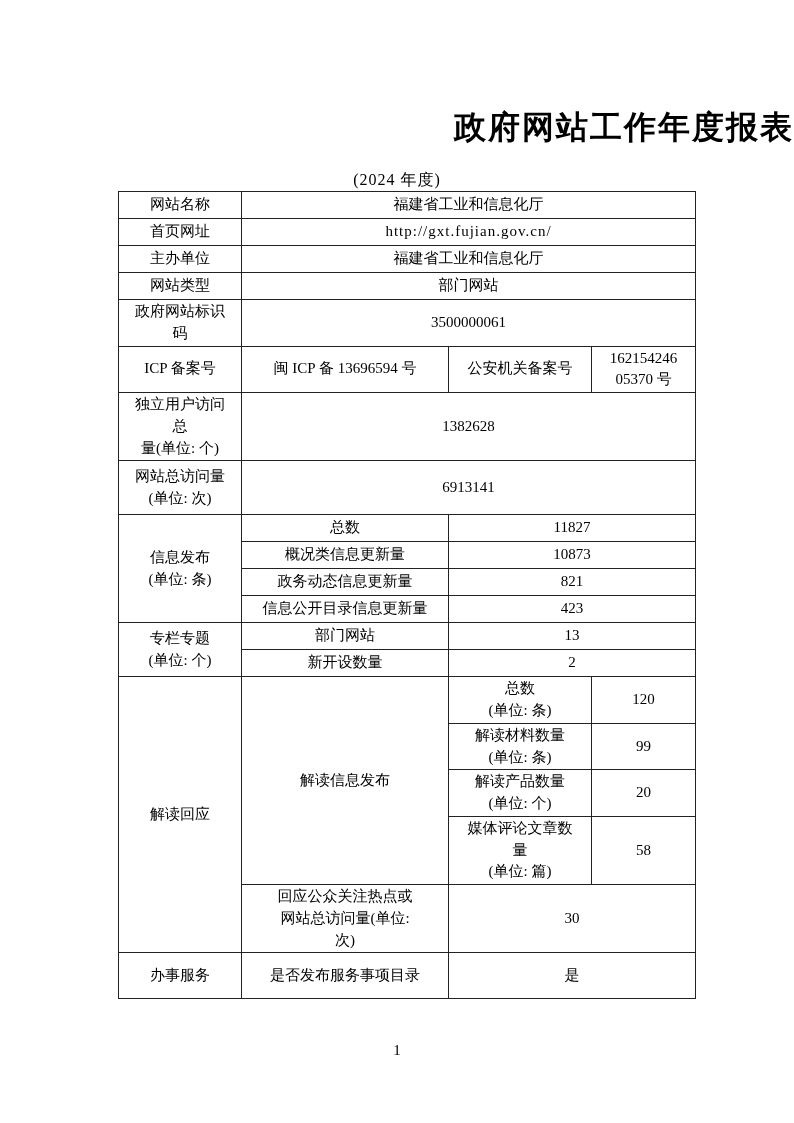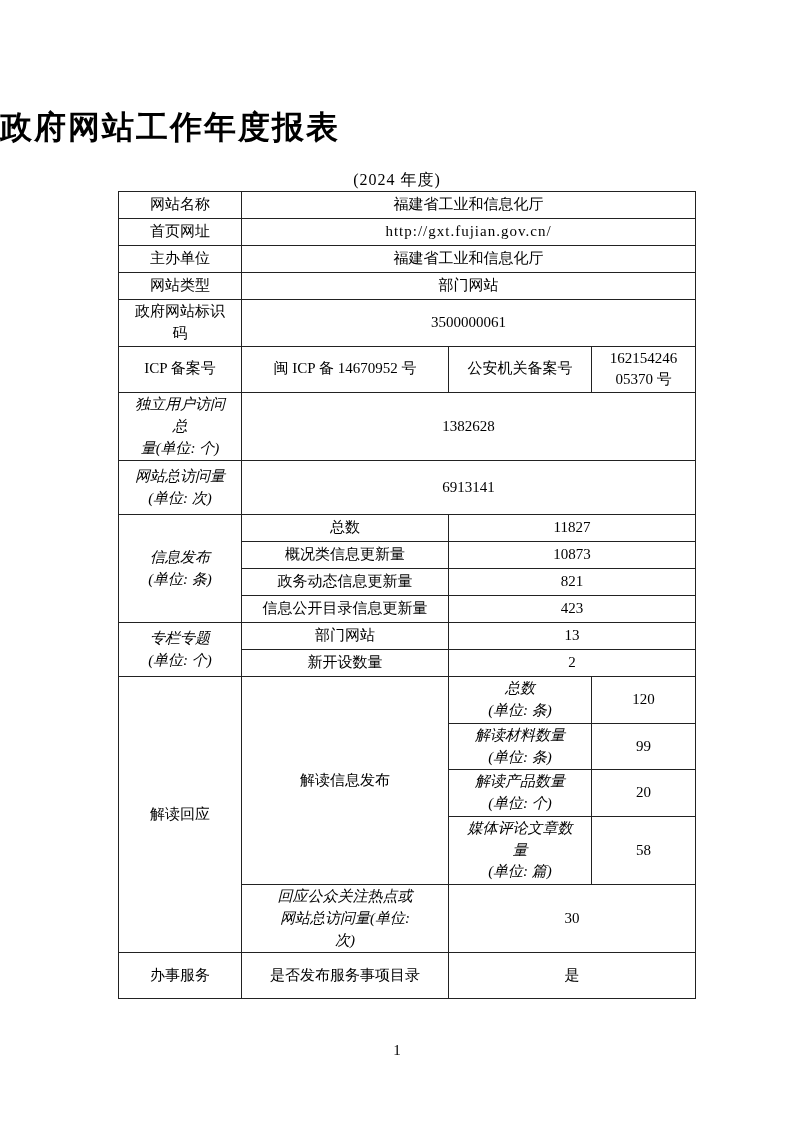--- a/index.html
+++ b/index.html
@@ -8,21 +8,21 @@
     background: #ffffff;
     overflow: hidden;
     font-family: "Liberation Serif", "DejaVu Serif", serif;
     color: #000;
   }
   .page { position: relative; width: 794px; height: 1123px; }
 
   .doc-title {
     margin: 0;
     padding-top: 108px;
-    text-align: left;
+    text-align: right;
     font-family: "Liberation Sans", "DejaVu Sans", sans-serif;
     font-weight: 700;
     font-size: 32px;
     letter-spacing: 2px;
     line-height: 38px;
   }
   .doc-subtitle {
     margin-top: 24px;
     text-align: center;
     font-size: 16px;
@@ -55,21 +55,21 @@
   tr.h45 { height: 45px; }
   tr.h47 { height: 47px; }
   tr.h54 { height: 54px; }
   tr.h46 { height: 46px; }
   tr.h68 { height: 68px; }
 
   td.left  { text-align: left; }
   td.btm   { vertical-align: bottom; padding-bottom: 5px; }
   td.topish{ vertical-align: top; padding-top: 6px; }
   td.wrapnum { word-break: break-all; line-height: 1.5; }
-  td.tight { line-height: 1.4; font-style: italic; }
+  td.tight { line-height: 1.4; }
   .url { letter-spacing: 1px; }
 
   .page-number {
     position: absolute;
     top: 1042px; left: 0; right: 0;
     text-align: center;
     font-size: 15px;
   }
 </style>
 </head>
@@ -105,21 +105,21 @@
       <td>网站类型</td>
       <td colspan="3">部门网站</td>
     </tr>
     <tr class="h27">
       <td>政府网站标识码</td>
       <td colspan="3">3500000061</td>
     </tr>
 
     <tr class="h45">
       <td>ICP 备案号</td>
-      <td>闽 ICP 备 14670952 号</td>
+      <td>闽 ICP 备 13696594 号</td>
       <td>公安机关备案号</td>
       <td class="wrapnum">16215424605370 号</td>
     </tr>
 
     <tr class="h47">
       <td class="left tight">
         <span>独立用户访问总</span><br>
         <span>量(单位: 个)</span>
       </td>
       <td colspan="3">1382628</td>

